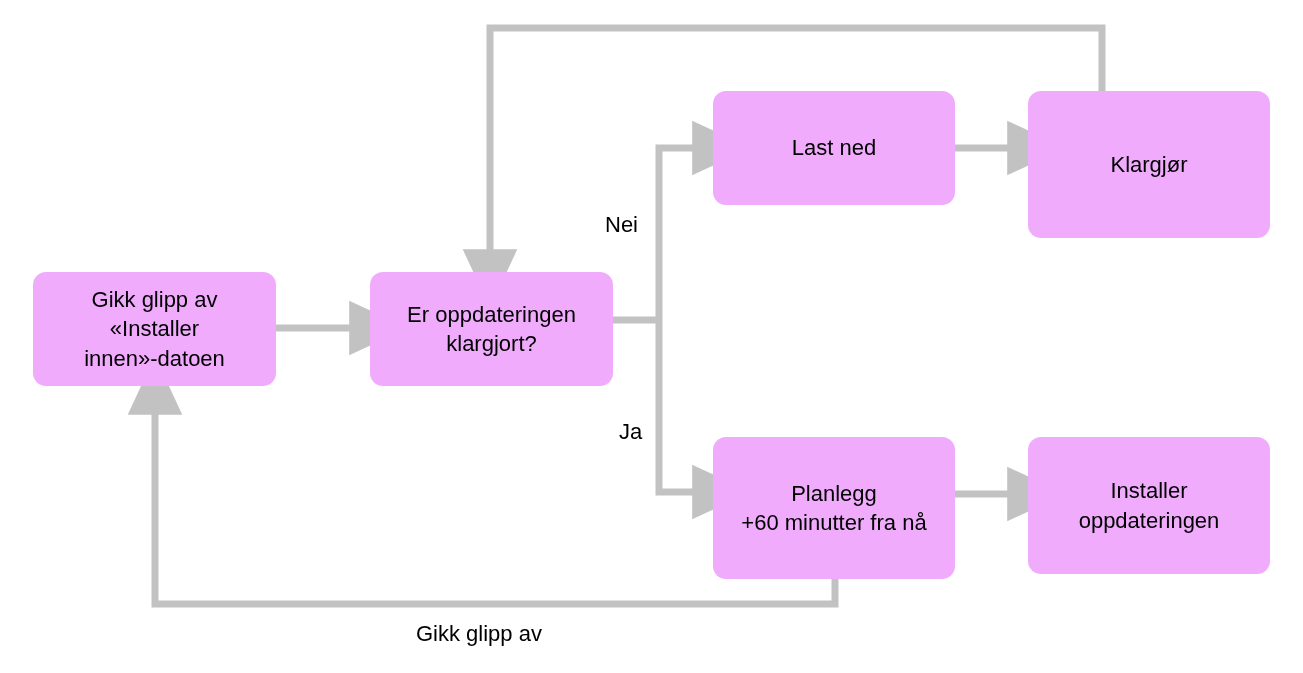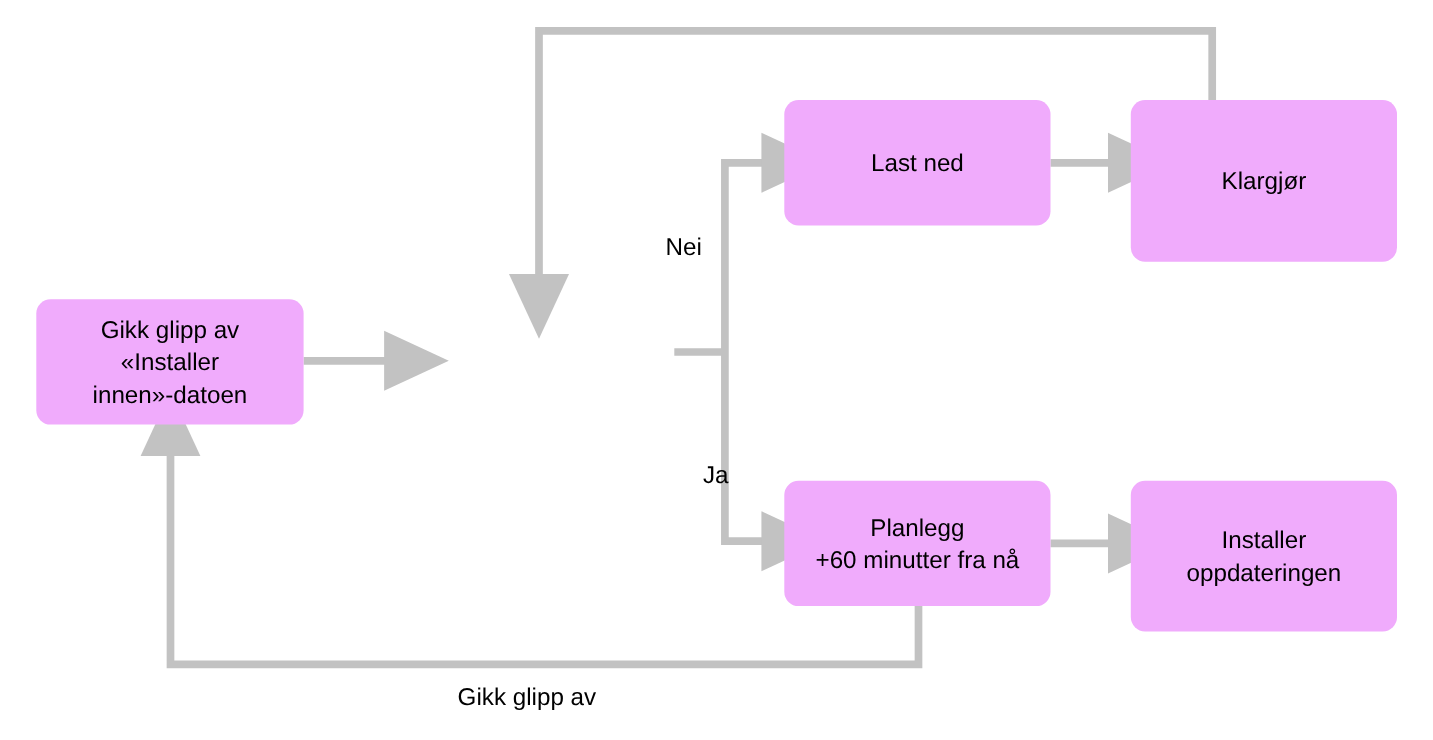--- a/index.html
+++ b/index.html
@@ -84,30 +84,32 @@
       <path d="M955,494 L1010,494" marker-end="url(#arrowR)"></path>
 
       <path d="M835,551 L835,604 L155,604 L155,412" marker-end="url(#arrowU)"></path>
     </g>
   </svg>
 
   <div class="node" style="left:33px; top:272px; width:243px; height:114px;">Gikk glipp av
 «Installer
 innen»-datoen</div>
 
+  <div class="node" style="left:370px; top:272px; width:243px; height:114px;">Er oppdateringen
+klargjort?</div>
 
   <div class="node" style="left:713px; top:91px; width:242px; height:114px;">Last ned</div>
 
   <div class="node" style="left:1028px; top:91px; width:242px; height:147px;">Klargjør</div>
 
-  <div class="node" style="left:713px; top:437px; width:242px; height:114px;">Planlegg
+  <div class="node" style="left:713px; top:437px; width:242px; height:142px;">Planlegg
 +60 minutter fra nå</div>
 
   <div class="node" style="left:1028px; top:437px; width:242px; height:137px;">Installer
 oppdateringen</div>
 
   <div class="edge-label" style="left:605px; top:212px;">Nei</div>
 
-  <div class="edge-label" style="left:619px; top:419px;margin-left:20px;">Ja</div>
+  <div class="edge-label" style="left:619px; top:419px;">Ja</div>
 
   <div class="edge-label" style="left:416px; top:621px;">Gikk glipp av</div>
 
 </div>
 
 </body></html>

